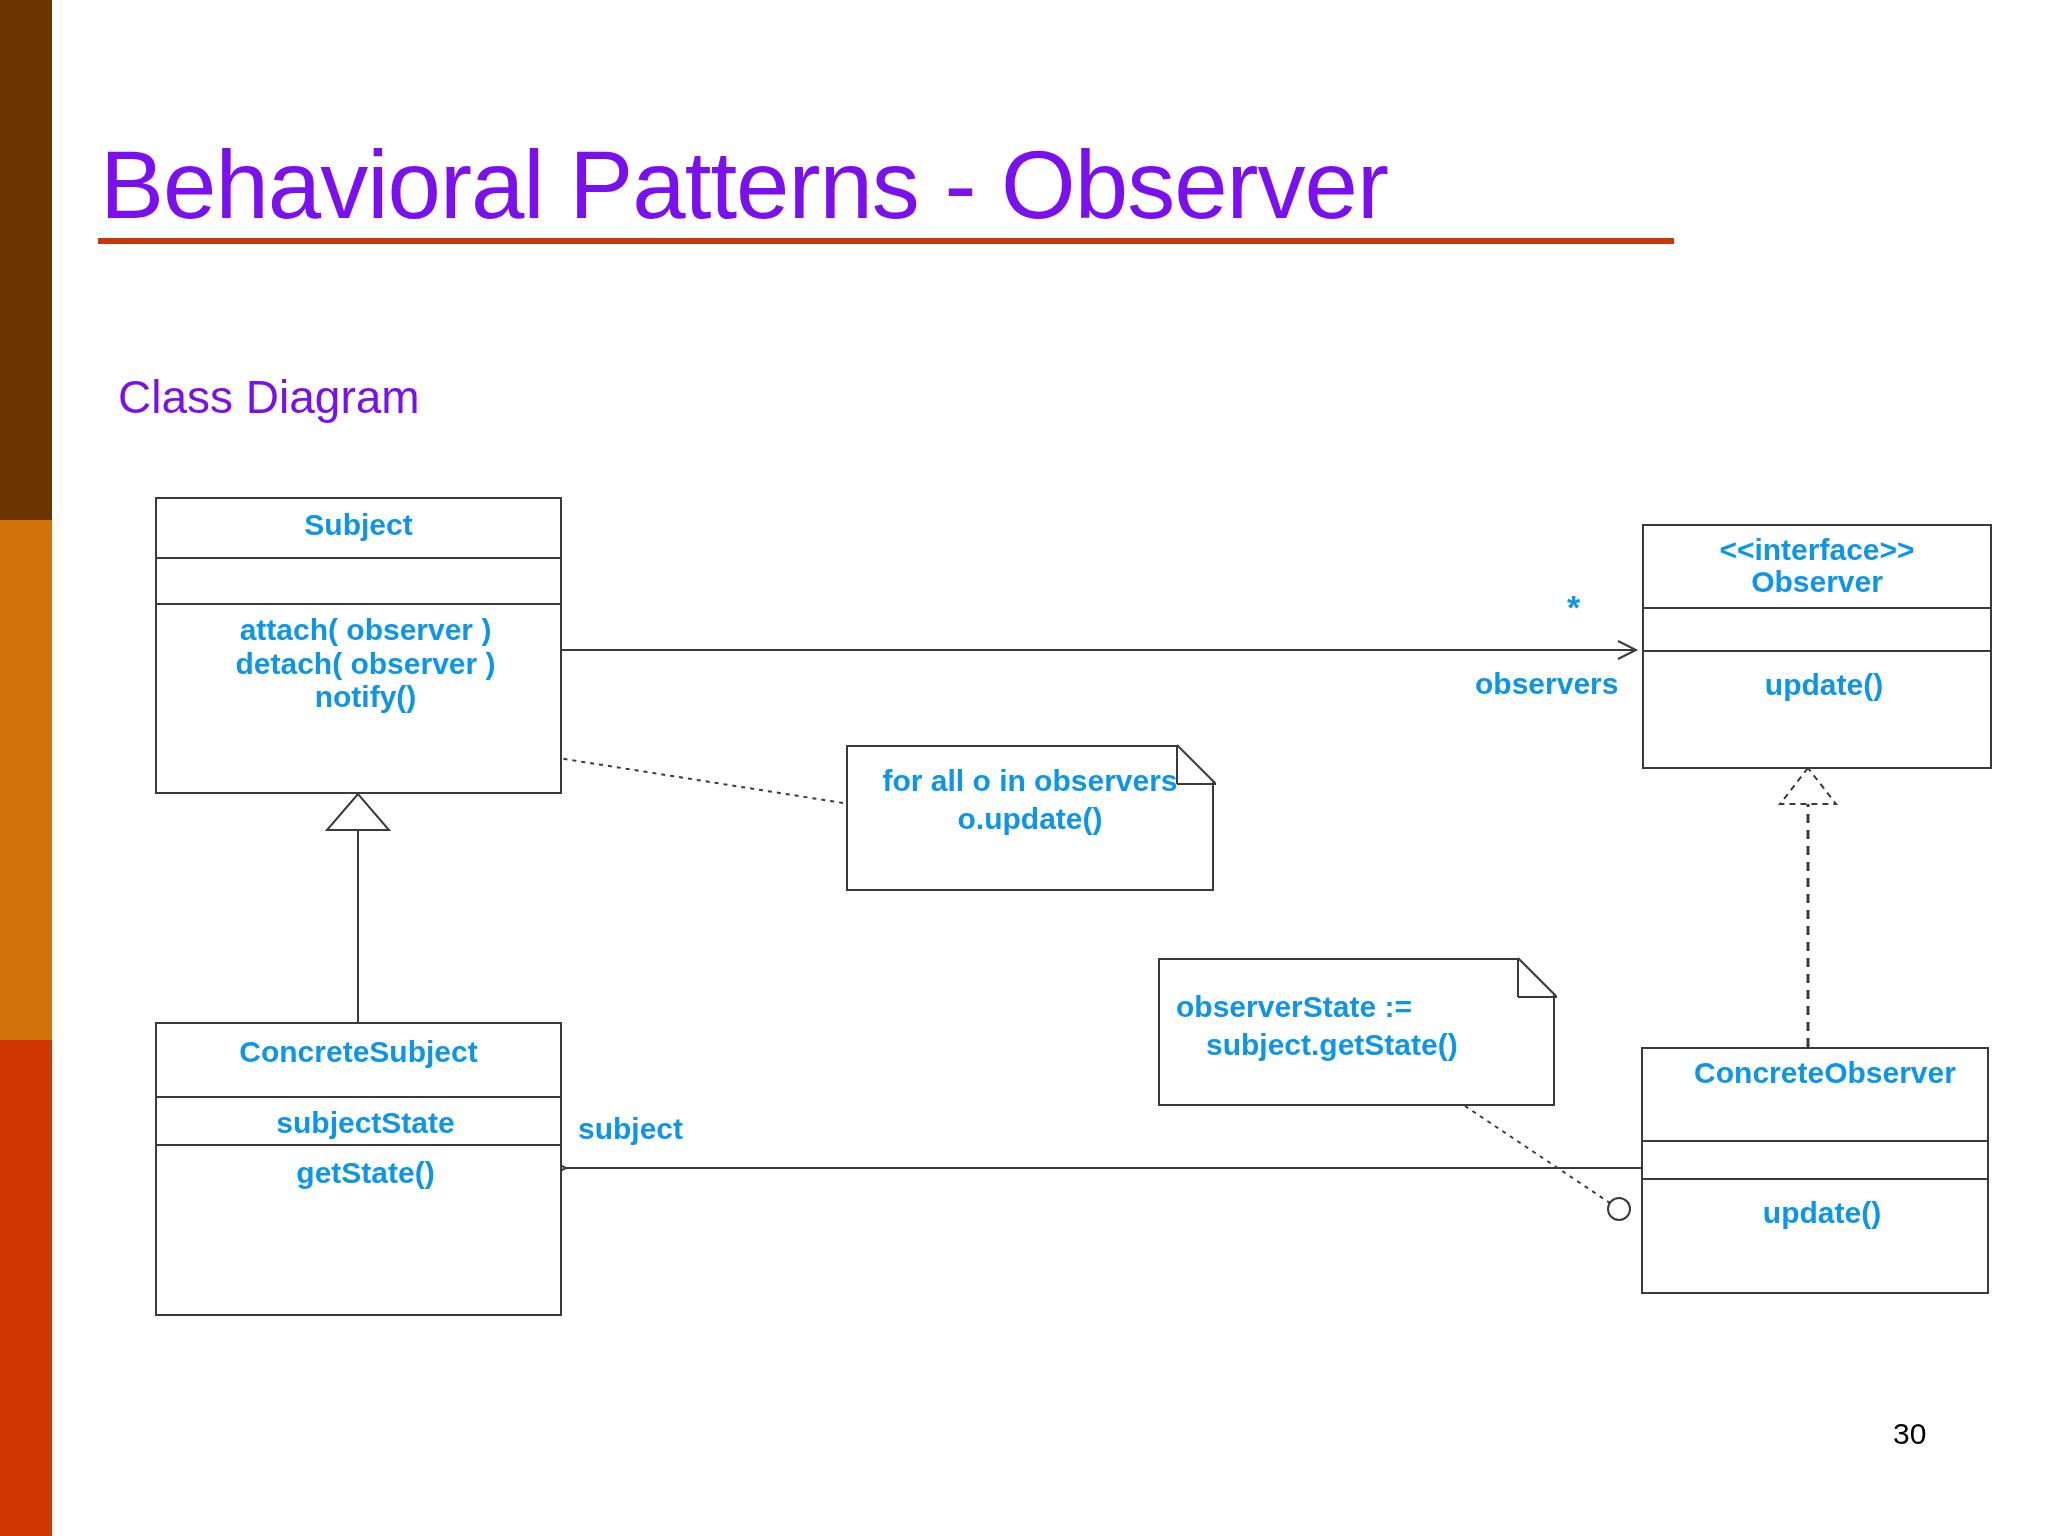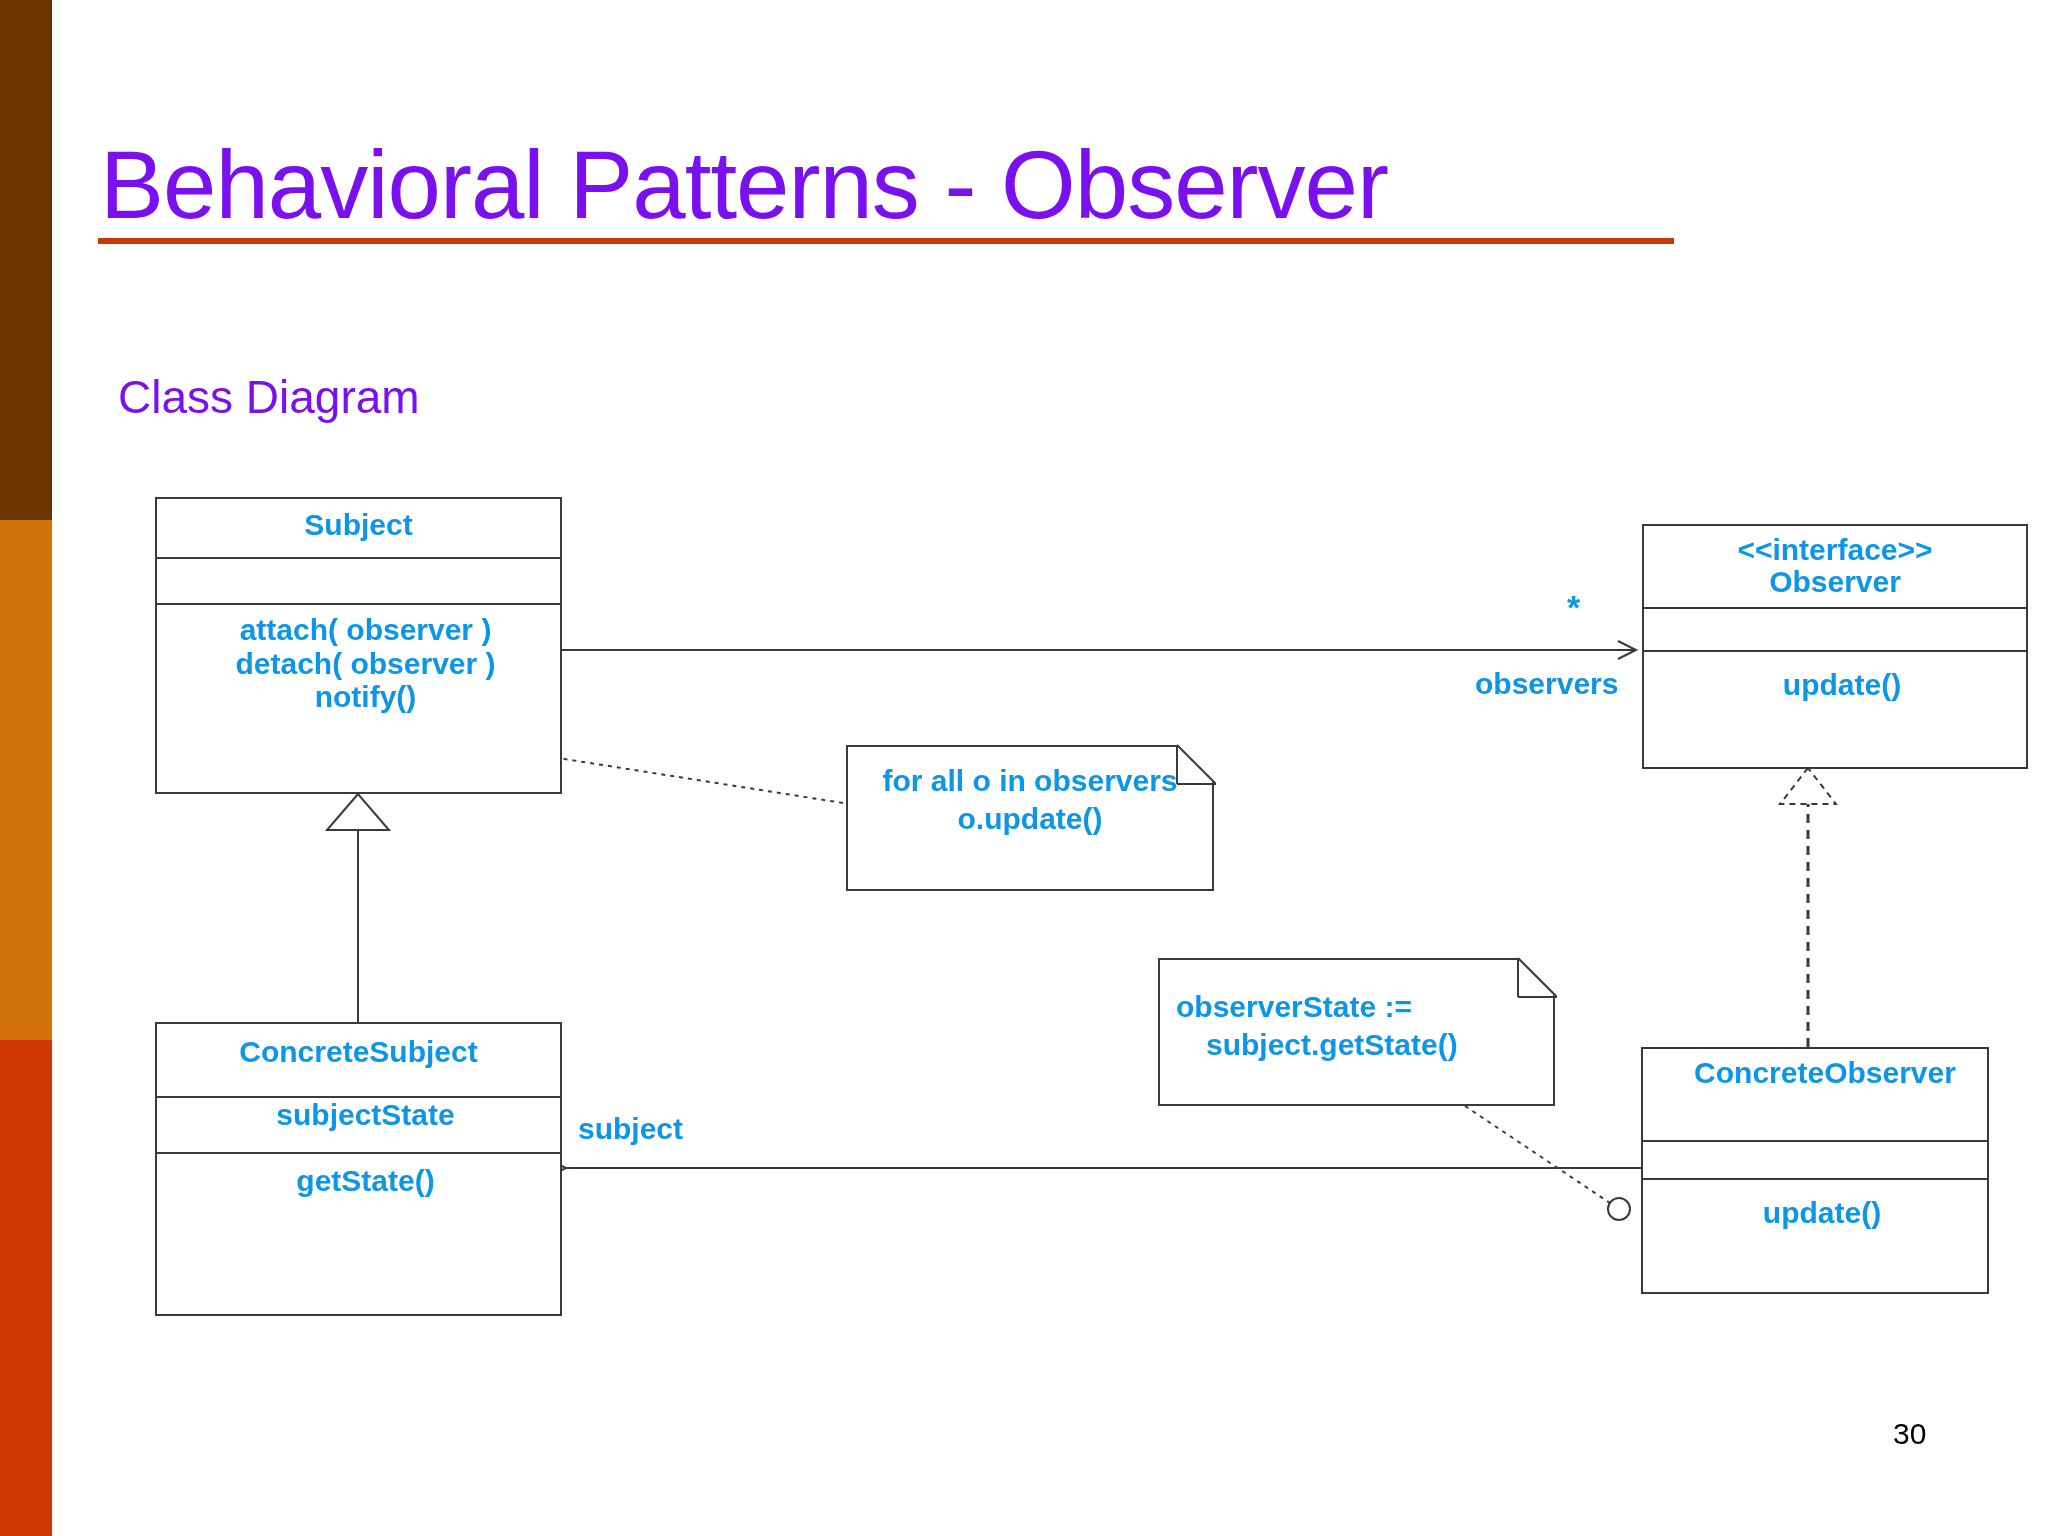--- a/index.html
+++ b/index.html
@@ -95,21 +95,21 @@
     color: #0d95e8;
     font-weight: bold;
     font-size: 30px;
     text-align: center;
     white-space: nowrap;
     line-height: 1.12;
   }
 
   
   #box-subject      { left: 155px;  top: 497px;  width: 407px;  height: 297px; }
-  #box-observer     { left: 1642px; top: 524px;  width: 386px;  height: 245px; }
+  #box-observer     { left: 1642px; top: 524px;  width: 350px;  height: 245px; }
   #box-concsubject  { left: 155px;  top: 1022px; width: 407px;  height: 294px; }
   #box-concobserver { left: 1641px; top: 1047px; width: 348px;  height: 247px; }
 
   
   .uml-note {
     position: absolute;
     background: #ffffff;
     box-sizing: border-box;
   }
   .note-shape {
@@ -222,21 +222,21 @@
     <div class="uml-compartment" style="height:43px;"></div>
     <div class="uml-compartment" style="height:117px;padding:16px 0 0 14px;">
       <div class="cls-member">update()</div>
     </div>
   </div>
 
   <div class="uml-box" id="box-concsubject">
     <div class="uml-compartment" style="height:72px;padding-top:12px;">
       <div class="cls-name">ConcreteSubject</div>
     </div>
-    <div class="uml-compartment" style="height:56px;padding:0 0 0 14px;">
+    <div class="uml-compartment" style="height:48px;padding:8px 0 0 14px;">
       <div class="cls-member">subjectState</div>
     </div>
     <div class="uml-compartment" style="height:192px;padding:10px 0 0 14px;">
       <div class="cls-member">getState()</div>
     </div>
   </div>
 
   <div class="uml-box" id="box-concobserver">
     <div class="uml-compartment" style="height:91px;padding-top:8px;">
       <div class="cls-name" style="position:relative;left:10px;">ConcreteObserver</div>

